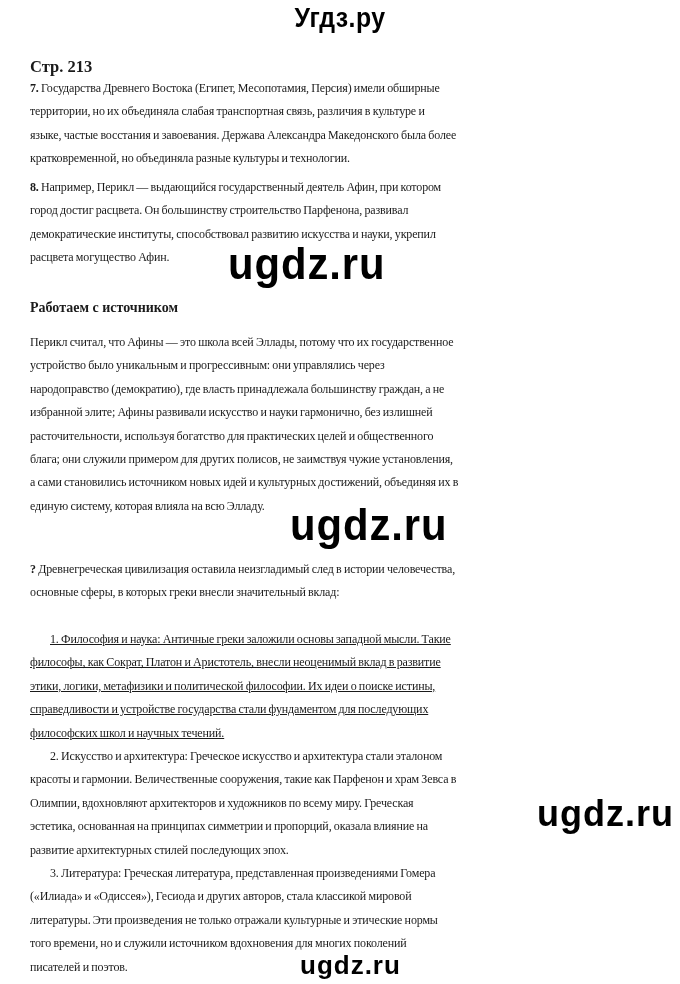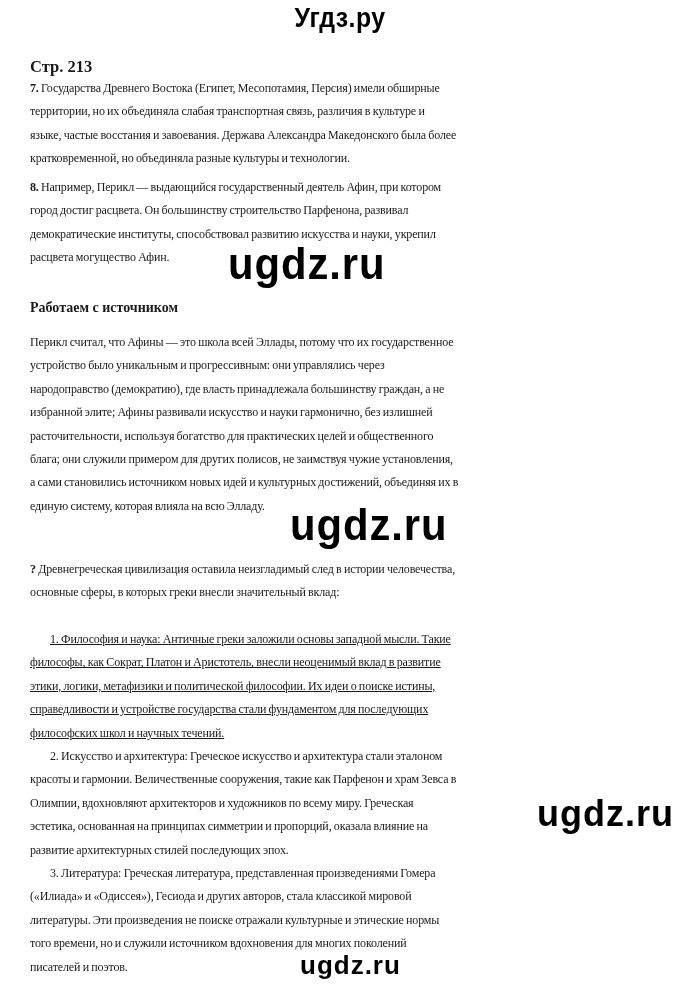--- a/index.html
+++ b/index.html
@@ -126,21 +126,21 @@
     <span class="line indent">2. Искусство и архитектура: Греческое искусство и архитектура стали эталоном</span>
     <span class="line">красоты и гармонии. Величественные сооружения, такие как Парфенон и храм Зевса в</span>
     <span class="line">Олимпии, вдохновляют архитекторов и художников по всему миру. Греческая</span>
     <span class="line">эстетика, основанная на принципах симметрии и пропорций, оказала влияние на</span>
     <span class="line">развитие архитектурных стилей последующих эпох.</span>
   </div>
 
   <div class="para" style="top:862px;">
     <span class="line indent">3. Литература: Греческая литература, представленная произведениями Гомера</span>
     <span class="line">(«Илиада» и «Одиссея»), Гесиода и других авторов, стала классикой мировой</span>
-    <span class="line">литературы. Эти произведения не поиске отражали культурные и этические нормы</span>
+    <span class="line">литературы. Эти произведения не только отражали культурные и этические нормы</span>
     <span class="line">того времени, но и служили источником вдохновения для многих поколений</span>
     <span class="line">писателей и поэтов.</span>
   </div>
 </div>
 
 <div class="wm wm-big" style="left:228px; top:242px;">ugdz.ru</div>
 <div class="wm wm-big" style="left:290px; top:503px;">ugdz.ru</div>
 <div class="wm wm-mid" style="left:537px; top:796px;">ugdz.ru</div>
 <div class="wm wm-small" style="left:300px; top:952px;">ugdz.ru</div>
 

